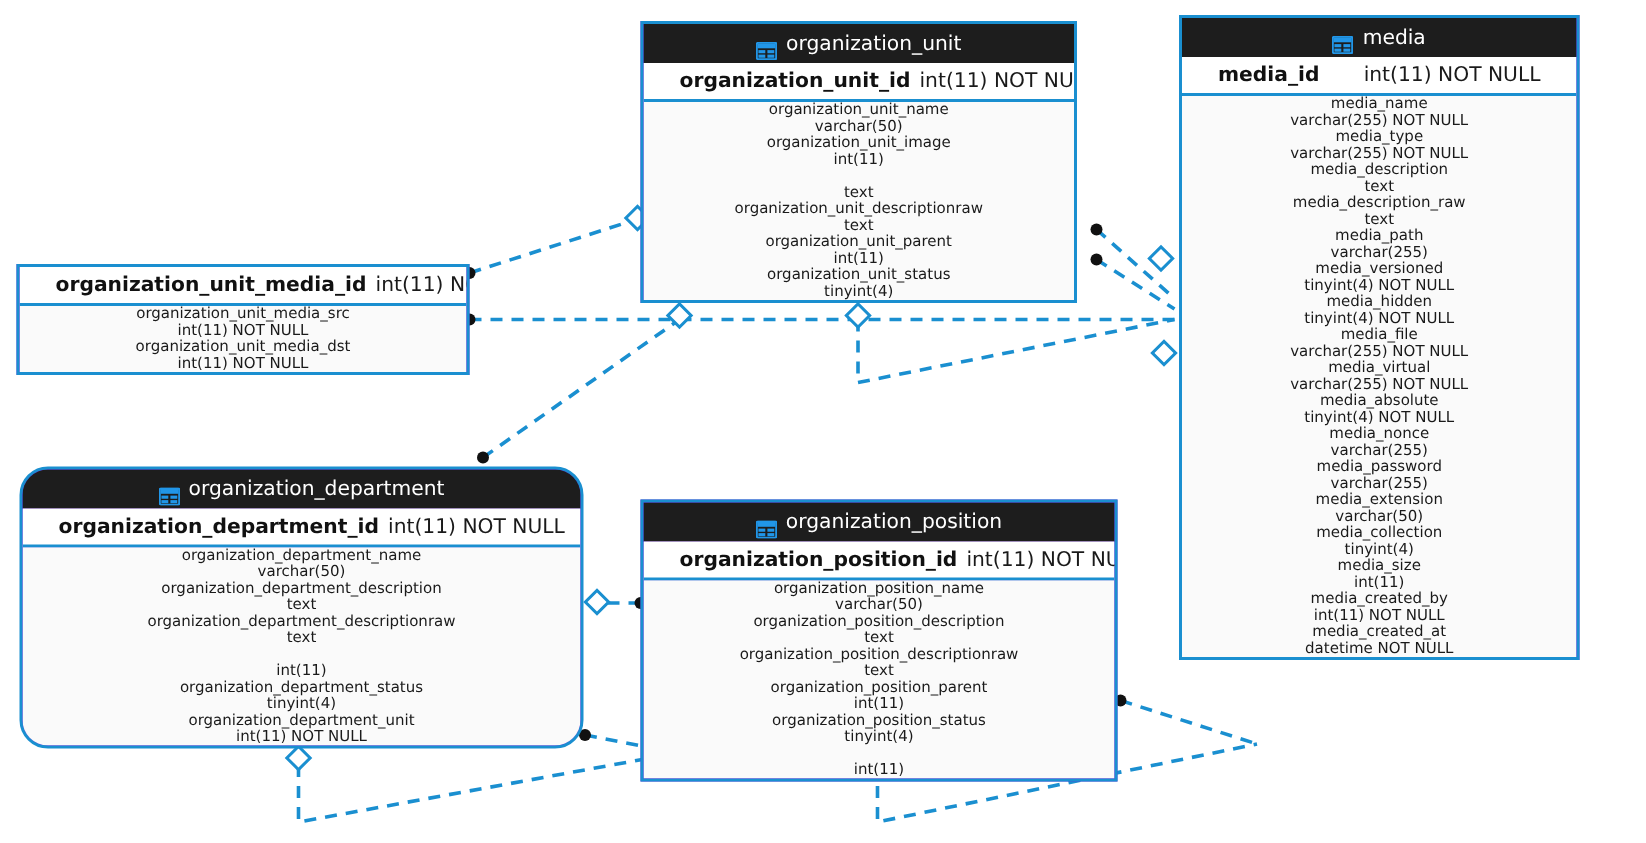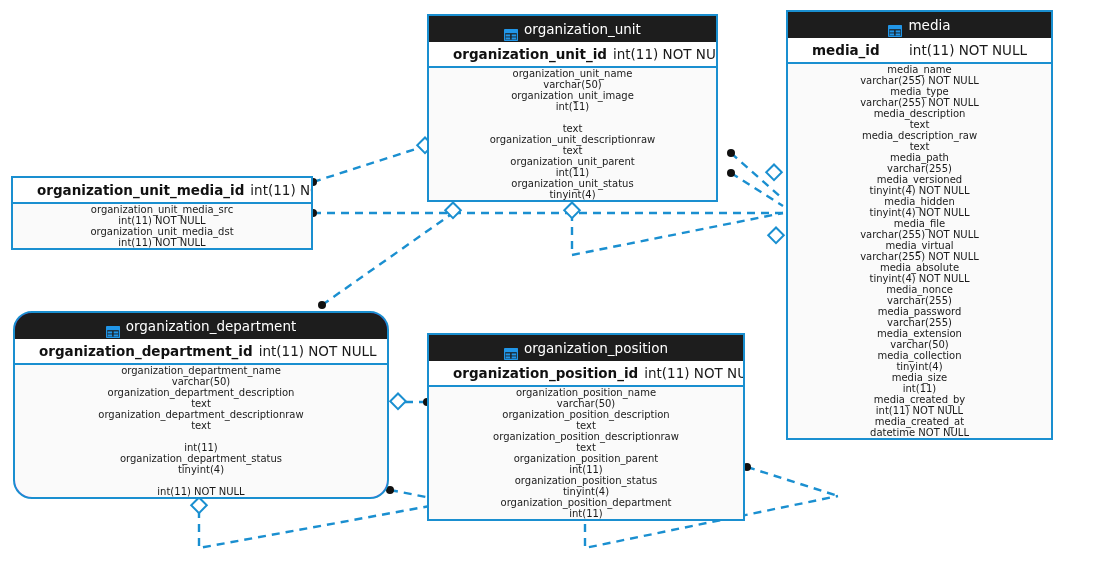--- a/index.html
+++ b/index.html
@@ -309,20 +309,21 @@
           <div class="row">
             <span class="spacer"></span>
             <span class="ftype">int(11)</span>
           </div>
           <div class="row">
             <span class="fname">organization_department_status</span>
             <span class="spacer"></span>
             <span class="ftype">tinyint(4)</span>
           </div>
           <div class="row">
+            <span class="fname">organization_department_unit</span>
             <span class="spacer"></span>
             <span class="ftype">int(11) NOT NULL</span>
           </div>
         </div>
       </div>
       <div class="table-box" style="left: 427px; top: 311px; width: 318px; margin-top: 22px;">
         <div class="tbl-header">
           <span class="tbl-icon"><svg viewBox="0 0 14 12" width="14" height="12" aria-hidden="true">
               <rect x="0.5" y="0.5" width="13" height="11" rx="1" fill="none" stroke="#2196e8" stroke-width="1.4"></rect>
               <rect x="1" y="1" width="12" height="3.2" fill="#2196e8"></rect>
@@ -358,20 +359,19 @@
             <span class="fname">organization_position_parent</span>
             <span class="spacer"></span>
             <span class="ftype">int(11)</span>
           </div>
           <div class="row">
             <span class="fname">organization_position_status</span>
             <span class="spacer"></span>
             <span class="ftype">tinyint(4)</span>
           </div>
           <div class="row">
-            <span class="fname">organization_position_department</span>
             <span class="spacer"></span>
             <span class="ftype">int(11)</span>
           </div>
         </div>
       </div>
     </div>
 </div>
 
 </body></html>

